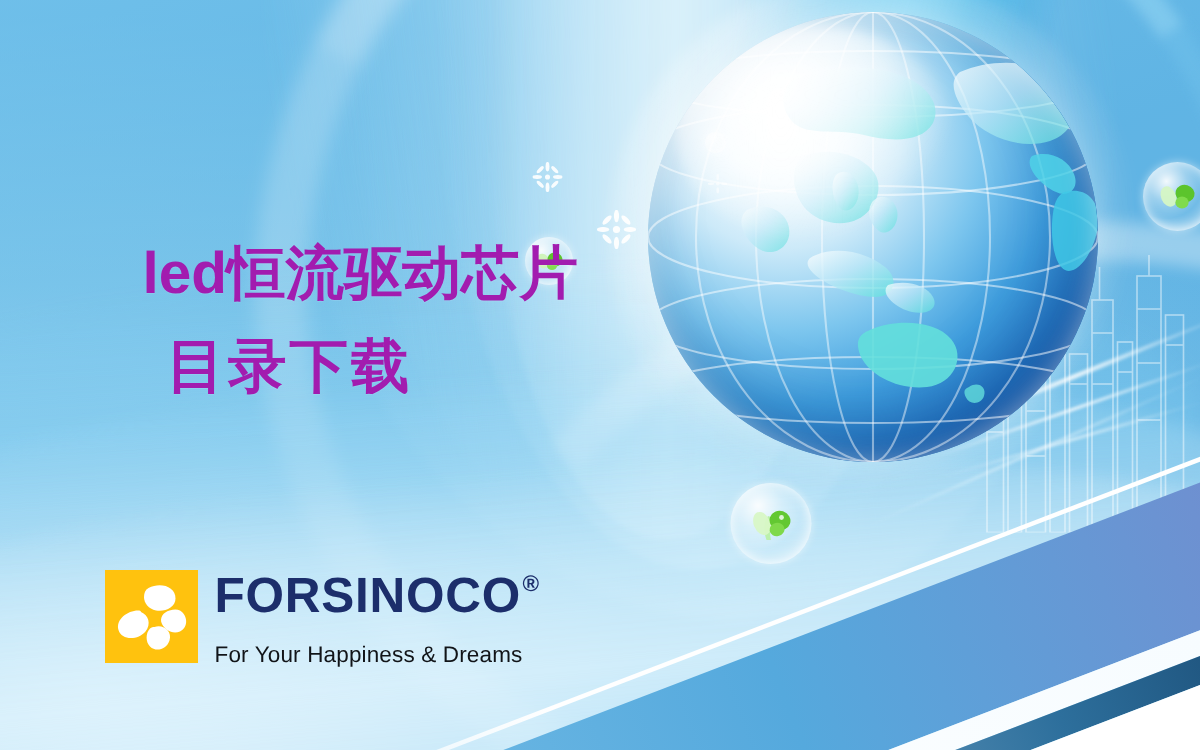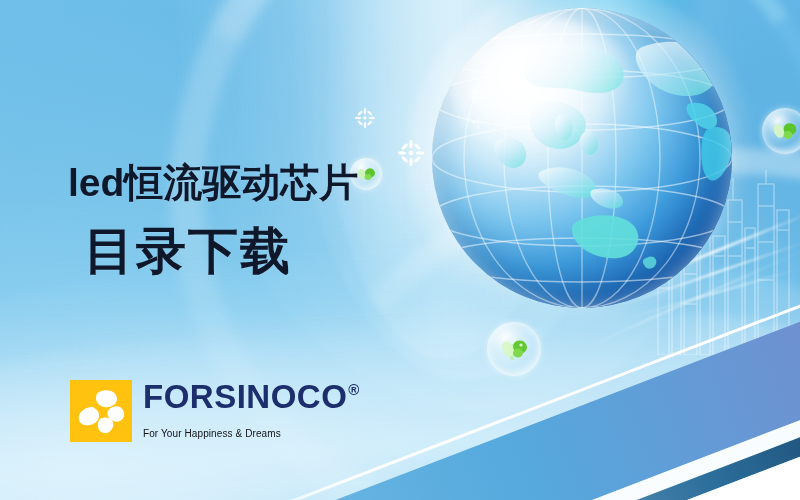--- a/index.html
+++ b/index.html
@@ -129,44 +129,44 @@
 
   
   .star{position:absolute;}
   .star svg{display:block;}
   .star-a{left:398px;top:140px;}
   .star-b{left:355px;top:108px;}
   .star-c{left:472px;top:116px;opacity:.75;}
 
   
   .headline{
-    position:absolute;left:68px;top:160px;
-    color:#0f172a;
+    position:absolute;left:95px;top:160px;
+    color:#a21caf;
     line-height:1.18;
     z-index:20;
     text-shadow:0 1px 0 rgba(255,255,255,.10);
   }
   .hl-line1{font-size:39px;font-weight:bold;white-space:nowrap;font-family:"Liberation Serif",serif;}
   .hl-line1 .latin{font-family:"Liberation Sans",sans-serif;font-weight:bold;}
-  .hl-line2{font-size:50px;font-weight:bold;margin-top:16px;margin-left:16px;white-space:nowrap;font-family:"Liberation Serif",serif;letter-spacing:2px;}
+  .hl-line2{font-size:39px;font-weight:bold;margin-top:16px;margin-left:16px;white-space:nowrap;font-family:"Liberation Serif",serif;letter-spacing:2px;}
 
   
   .logo{position:absolute;left:70px;top:380px;display:flex;align-items:flex-start;z-index:20;}
   .logo-mark{width:62px;height:62px;background:#FFC20E;display:block;flex:0 0 auto;}
   .logo-mark svg{display:block;}
   .logo-text{margin-left:11px;display:flex;flex-direction:column;gap:12px;}
   .logo-word{
     font-size:33px;font-weight:bold;color:#1C2E6B;
     letter-spacing:.5px;line-height:1.02;
     font-family:"Liberation Sans",sans-serif;
     display:flex;align-items:flex-start;
   }
   .logo-word .reg{font-size:15px;line-height:1;margin-top:2px;margin-left:1px;}
   .logo-tagline{
-    font-size:10px;color:#111418;margin-top:2px;letter-spacing:.1px;
+    font-size:15px;color:#111418;margin-top:2px;letter-spacing:.1px;
     font-family:"Liberation Sans",sans-serif;
   }
 </style>
 </head>
 <body>
 
 <div class="stage">
 
   <div class="bg-base"></div>
   <div class="bg-tint"></div>

